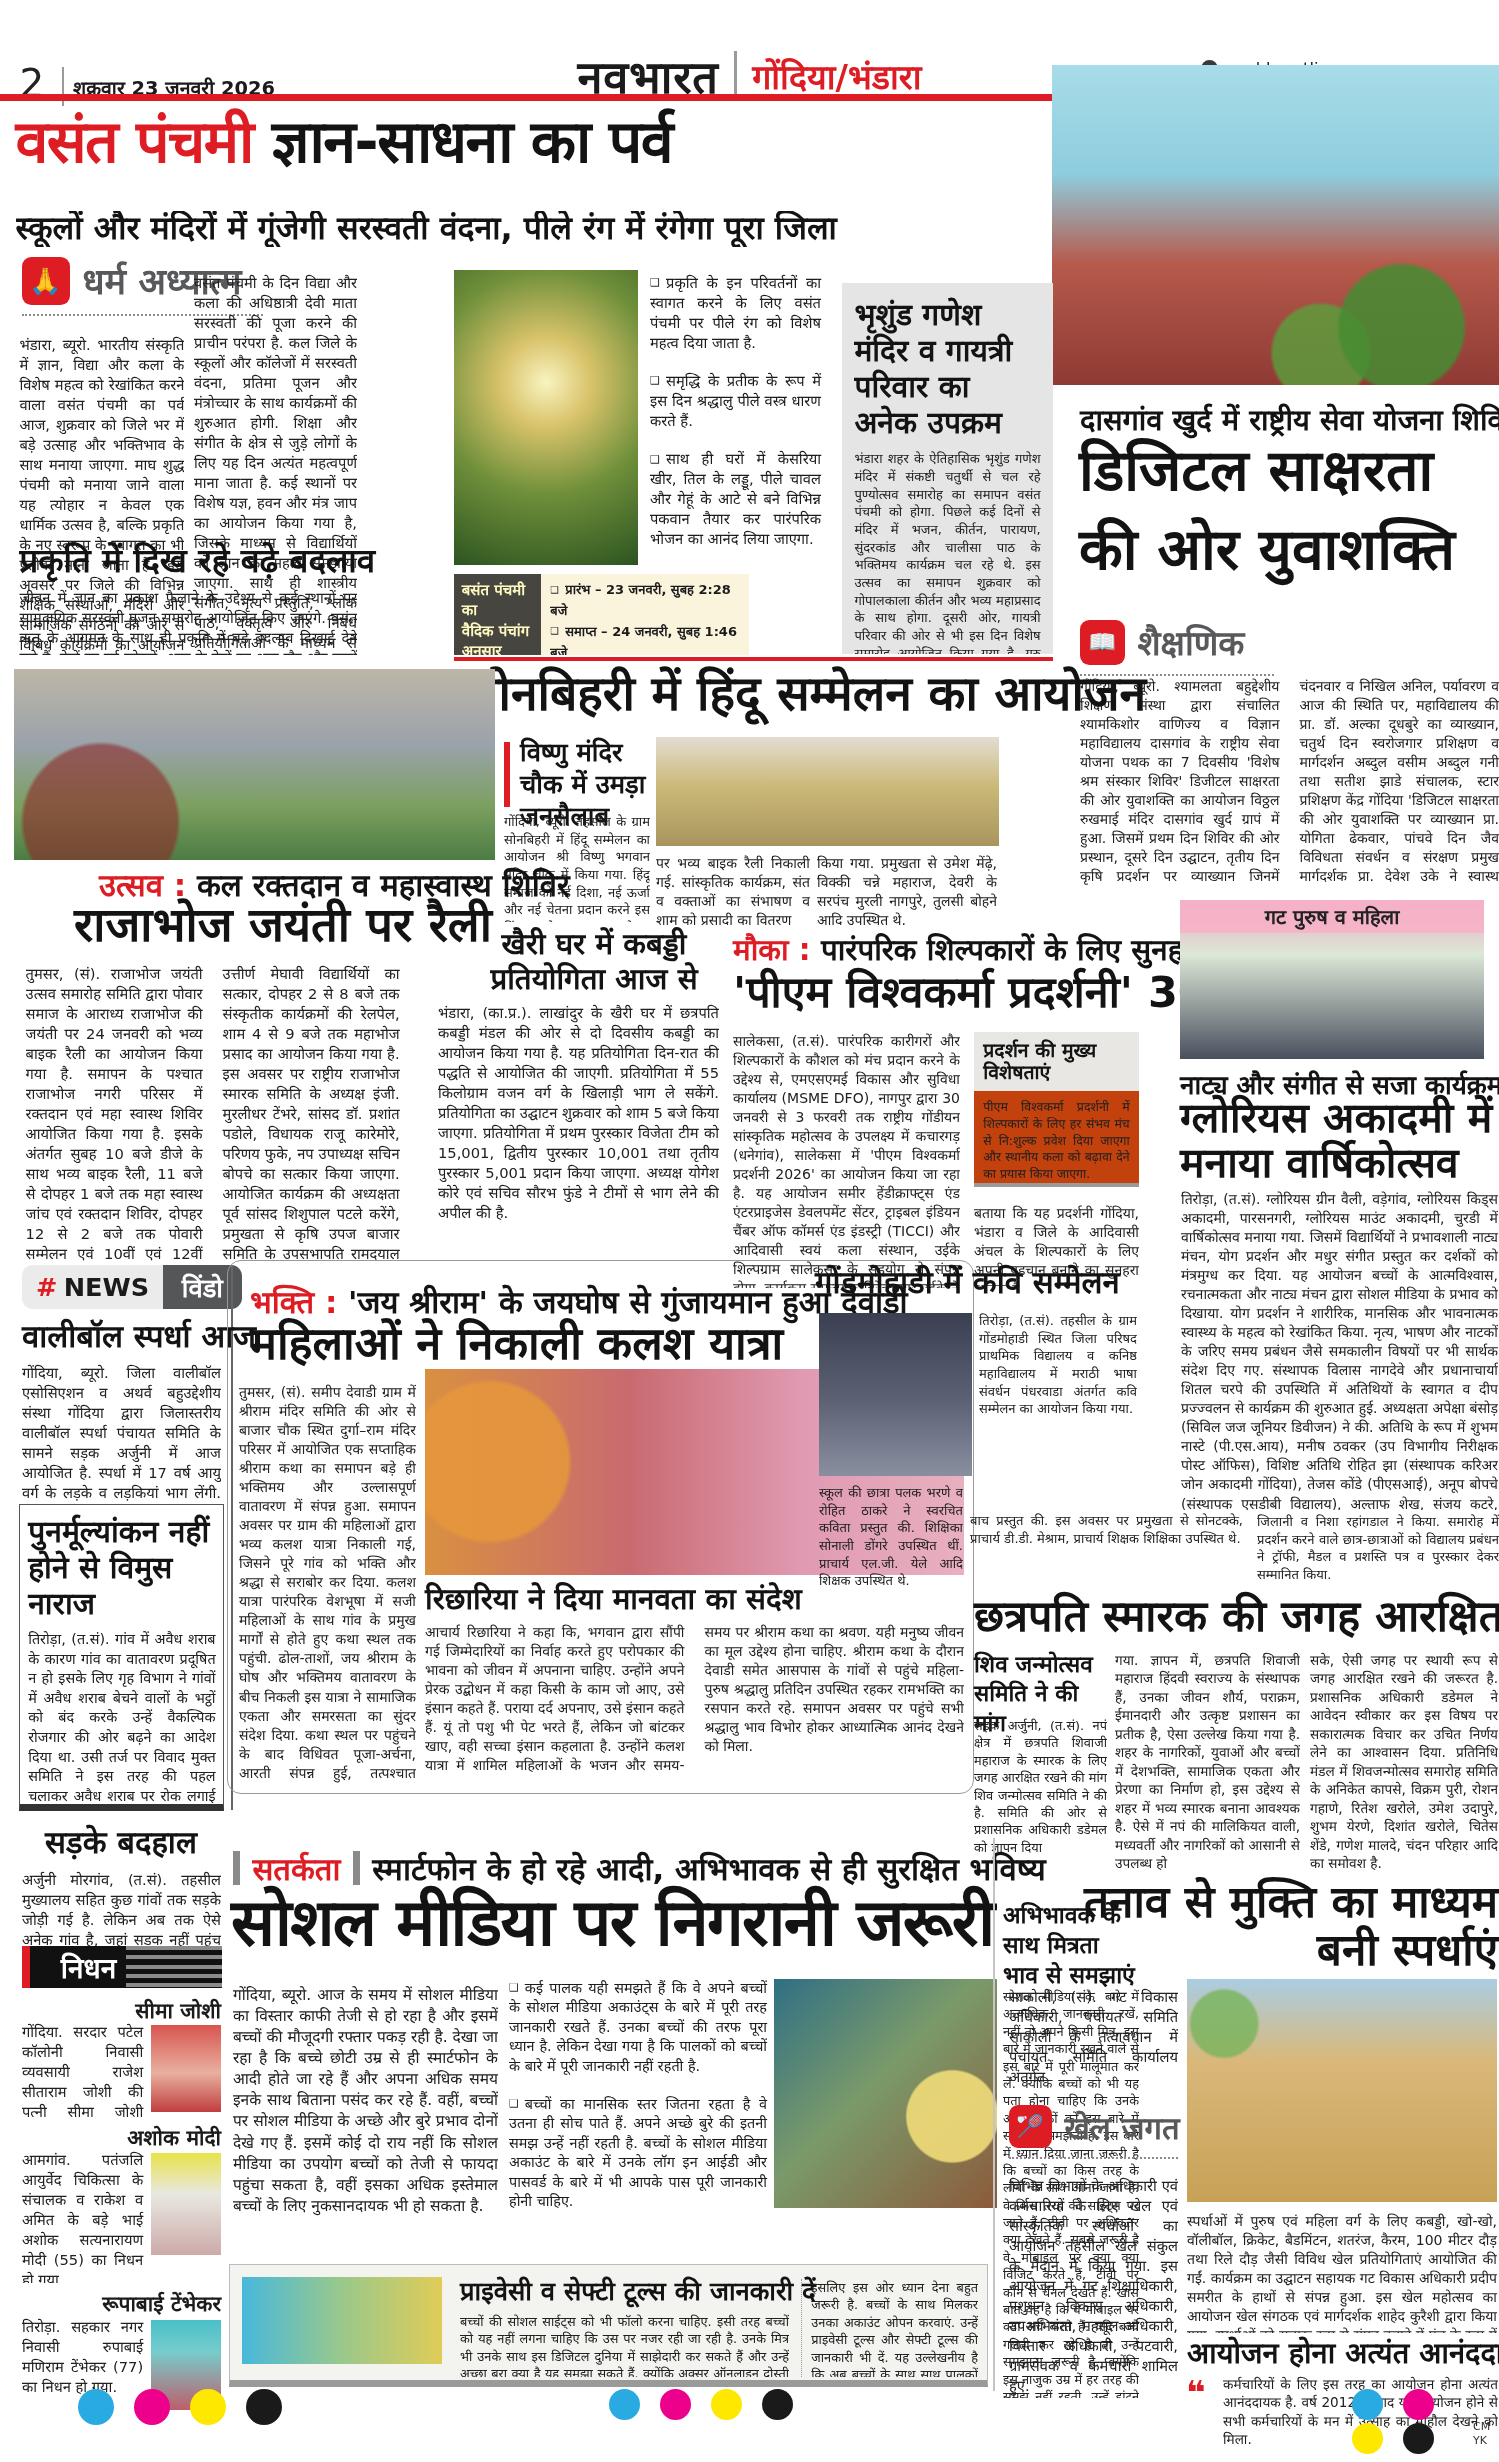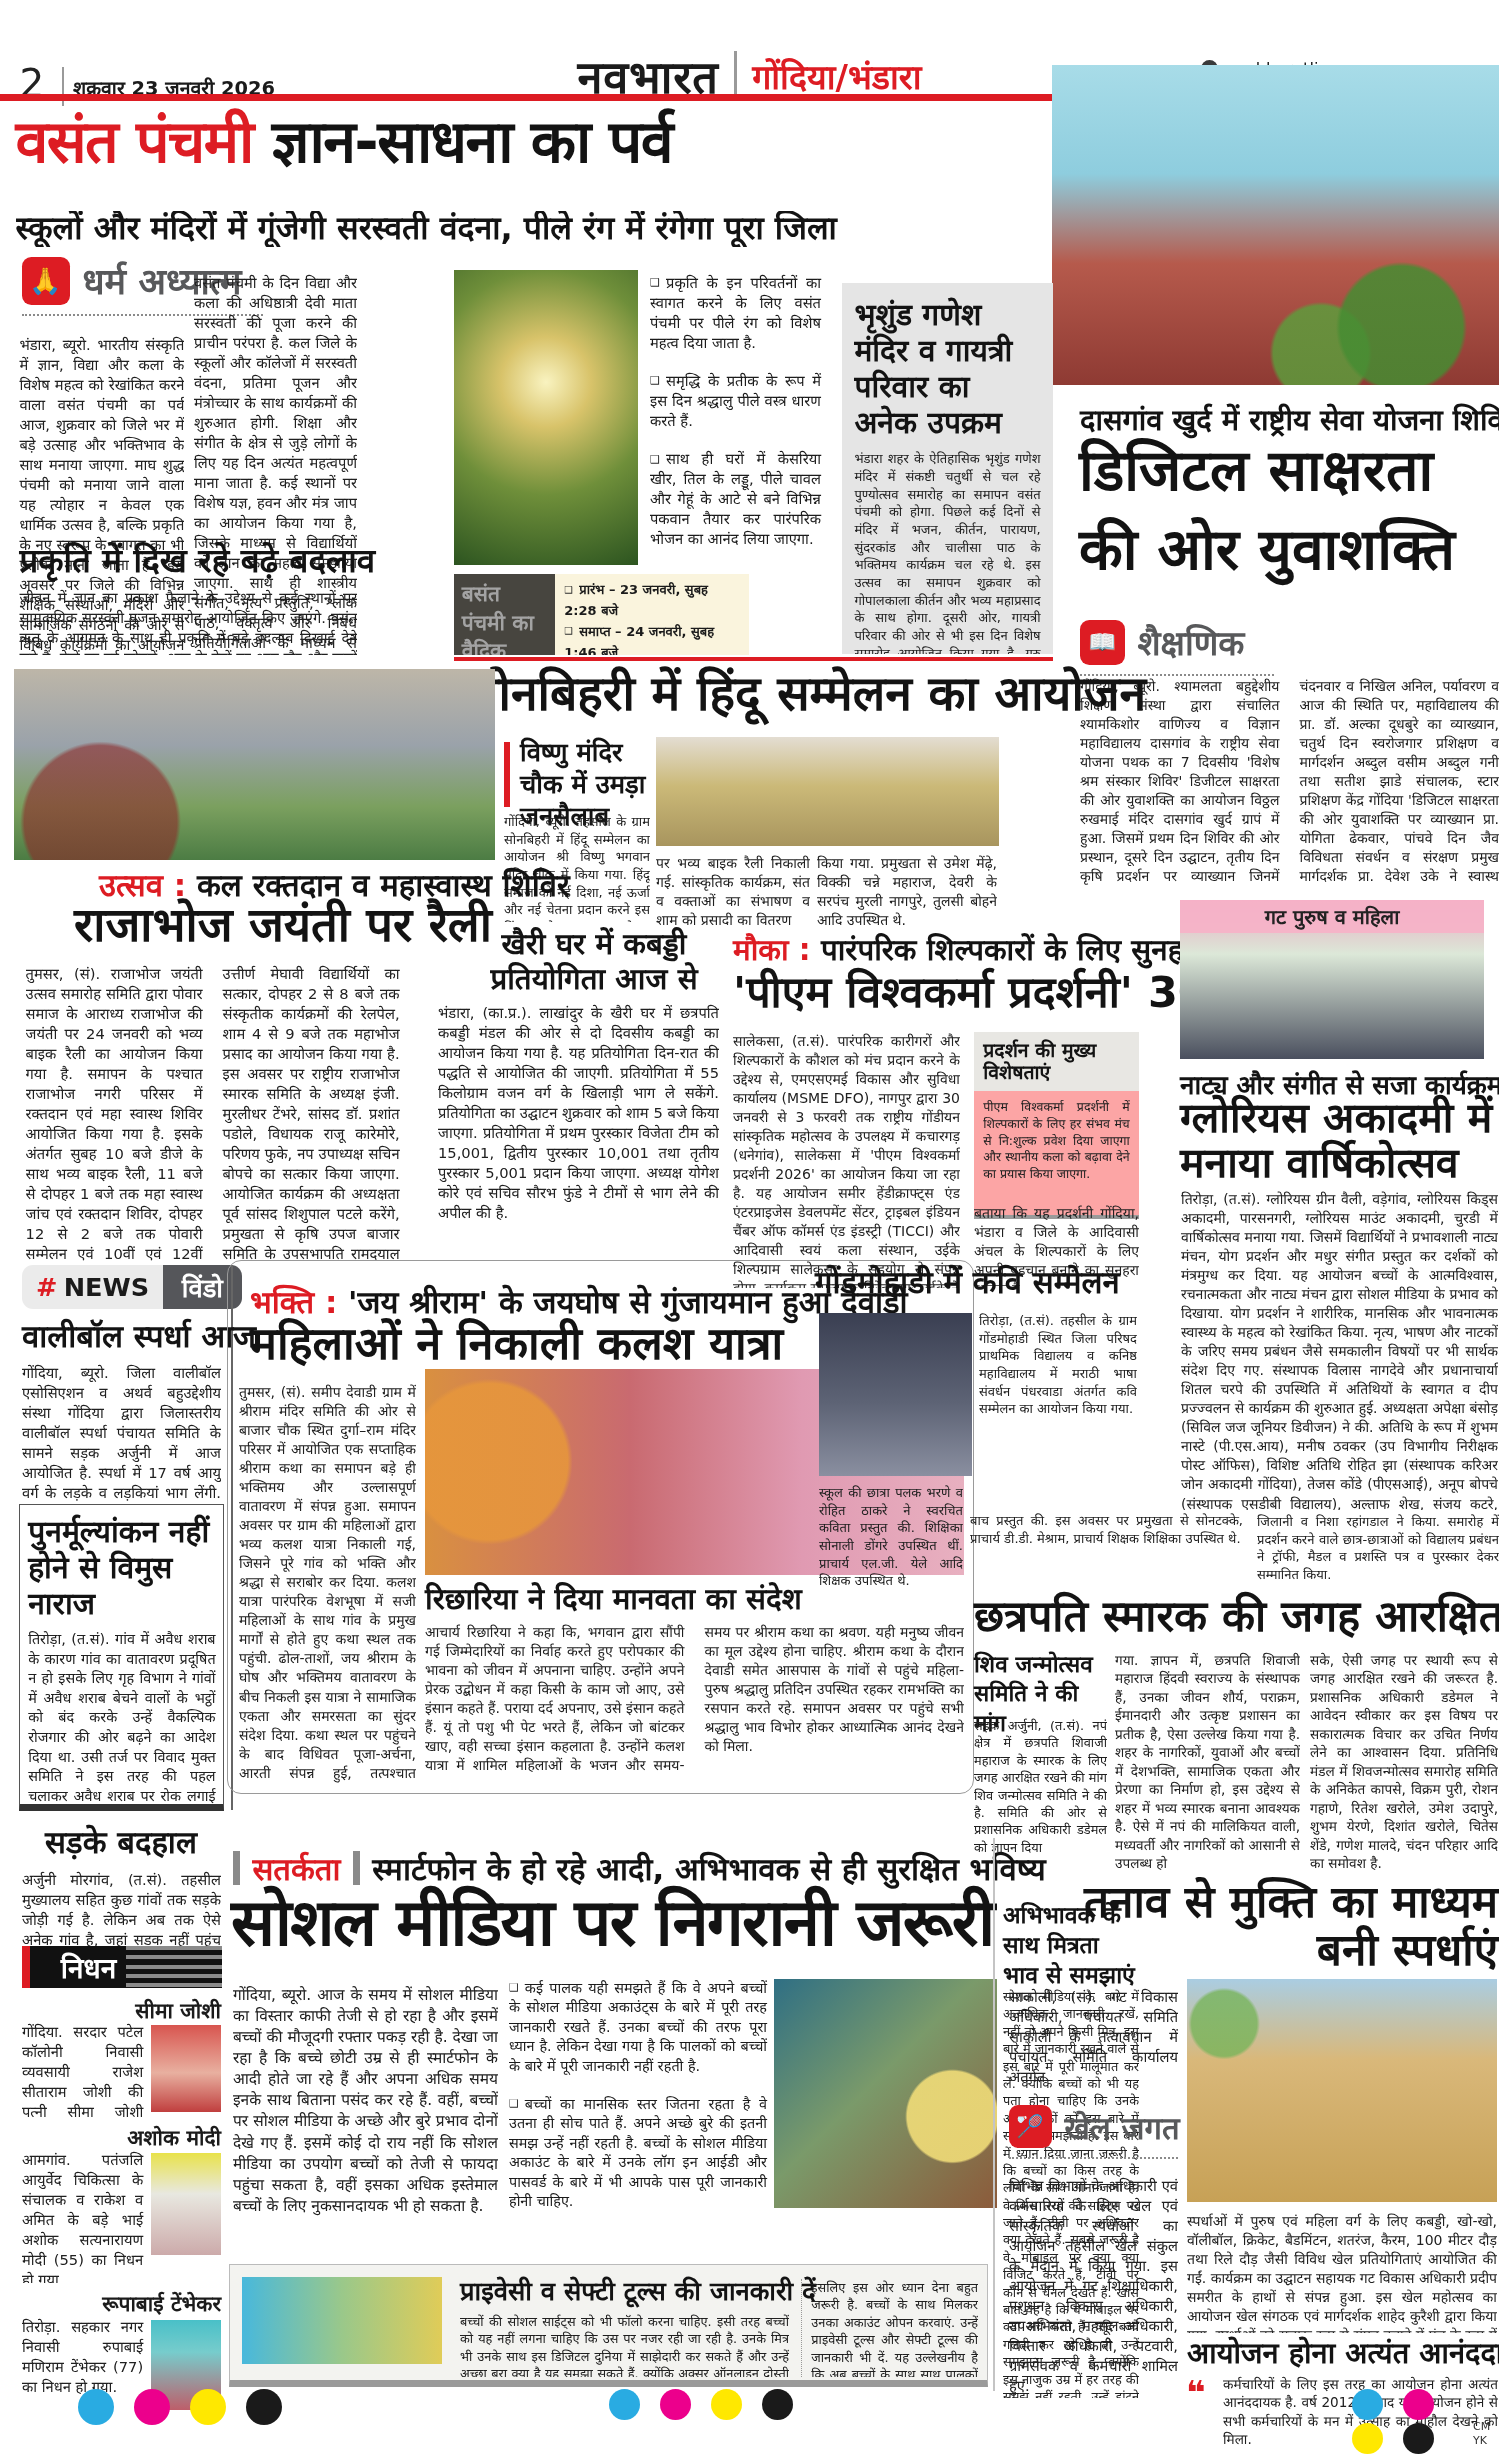--- a/index.html
+++ b/index.html
@@ -74,21 +74,21 @@
 
   <div class="abs" style="left:842px;top:283px;width:211px;height:371px;background:#e5e5e5;padding:14px 12.4px;overflow:hidden">
     <div class="hl" style="font-size:30px;line-height:1.2">भृशुंड गणेश मंदिर व गायत्री परिवार का अनेक उपक्रम</div>
     <div class="bt" style="font-size:13px;margin-top:9.3px">भंडारा शहर के ऐतिहासिक भृशुंड गणेश मंदिर में संकष्टी चतुर्थी से चल रहे पुण्योत्सव समारोह का समापन वसंत पंचमी को होगा. पिछले कई दिनों से मंदिर में भजन, कीर्तन, पारायण, सुंदरकांड और चालीसा पाठ के भक्तिमय कार्यक्रम चल रहे थे. इस उत्सव का समापन शुक्रवार को गोपालकाला कीर्तन और भव्य महाप्रसाद के साथ होगा. दूसरी ओर, गायत्री परिवार की ओर से भी इस दिन विशेष समारोह आयोजित किया गया है. गुरु श्रीराम शर्मा आचार्य, माता भगवती देवी और गायत्री माता के पूजन के साथ हवन-यज्ञ से पूरा क्षेत्र भक्तिमय हो जाएगा.</div>
   </div>
 
   <div class="abs hl" style="left:19.4px;top:543px;font-size:33px">प्रकृति में दिख रहे बढ़े बदलाव</div>
   <div class="abs bt" style="left:19.4px;top:588px;width:338px;height:67px;font-size:14.7px">जीवन में ज्ञान का प्रकाश फैलाने के उद्देश्य से कई स्थानों पर सामुदायिक सरस्वती पूजन समारोह आयोजित किए जाएंगे. वसंत ऋतु के आगमन के साथ ही प्रकृति में बड़े बदलाव दिखाई देने लगे हैं. पेड़ों पर नई कोपलें, आम के पेड़ों पर आए बौर और फूलों की सुगंध से वातावरण प्रफुल्लित हो उठा है.</div>
 
   <div class="abs" style="left:454px;top:574px;width:295px;height:81px;display:flex;overflow:hidden">
-    <div style="width:101px;background:#47453f;color:#a3a3a3;font-weight:700;font-size:21px;padding:6.2px 7.8px;line-height:1.35">
+    <div style="width:87px;background:#47453f;color:#fef9c3;font-weight:700;font-size:15px;padding:6.2px 7.8px;line-height:1.35">
       <div>बसंत पंचमी का</div>
       <div>वैदिक पंचांग</div>
       <div>अनुसार विवरण</div>
     </div>
     <div style="flex:1;background:#faf4dd;padding:6.2px 9.3px;font-size:13px;font-weight:600;line-height:1.6">
       <div><span class="sq">❑</span><span>प्रारंभ – 23 जनवरी, सुबह 2:28 बजे</span></div>
       <div><span class="sq">❑</span><span>समाप्त – 24 जनवरी, सुबह 1:46 बजे</span></div>
 
     </div>
   </div>
@@ -119,21 +119,21 @@
   <div class="abs bt cols2" style="left:25.6px;top:964px;width:374px;height:307px;font-size:14.7px">तुमसर, (सं). राजाभोज जयंती उत्सव समारोह समिति द्वारा पोवार समाज के आराध्य राजाभोज की जयंती पर 24 जनवरी को भव्य बाइक रैली का आयोजन किया गया है. समापन के पश्चात राजाभोज नगरी परिसर में रक्तदान एवं महा स्वास्थ शिविर आयोजित किया गया है. इसके अंतर्गत सुबह 10 बजे डीजे के साथ भव्य बाइक रैली, 11 बजे से दोपहर 1 बजे तक महा स्वास्थ जांच एवं रक्तदान शिविर, दोपहर 12 से 2 बजे तक पोवारी सम्मेलन एवं 10वीं एवं 12वीं उत्तीर्ण मेघावी विद्यार्थियों का सत्कार, दोपहर 2 से 8 बजे तक संस्कृतीक कार्यक्रमों की रेलपेल, शाम 4 से 9 बजे तक महाभोज प्रसाद का आयोजन किया गया है. इस अवसर पर राष्ट्रीय राजाभोज स्मारक समिति के अध्यक्ष इंजी. मुरलीधर टेंभरे, सांसद डॉ. प्रशांत पडोले, विधायक राजू कारेमोरे, परिणय फुके, नप उपाध्यक्ष सचिन बोपचे का सत्कार किया जाएगा. आयोजित कार्यक्रम की अध्यक्षता पूर्व सांसद शिशुपाल पटले करेंगे, प्रमुखता से कृषि उपज बाजार समिति के उपसभापति रामदयाल पारधी, हनुमान देवस्थान ट्रस्ट चांदपुर के अध्यक्ष खुमनलाल चौधरी उपस्थित रहेंगे. राजाभोज जयंती समारोह समिति, महिला समिति, युवा समिति के पदाधिकारियों द्वारा तुमसर-मोहाडी तहसील के पोवार समाज के लोगों से अधिक से अधिक संख्या उपस्थित रहने का अनुरोध किया गया है.</div>
 
   <div class="abs hl" style="left:466px;top:927px;width:256px;font-size:29.5px;line-height:1.2;text-align:center">खैरी घर में कबड्डी प्रतियोगिता आज से</div>
   <div class="abs bt" style="left:438px;top:1003px;width:281px;height:284px;font-size:14.7px">भंडारा, (का.प्र.). लाखांदुर के खैरी घर में छत्रपति कबड्डी मंडल की ओर से दो दिवसीय कबड्डी का आयोजन किया गया है. यह प्रतियोगिता दिन-रात की पद्धति से आयोजित की जाएगी. प्रतियोगिता में 55 किलोग्राम वजन वर्ग के खिलाड़ी भाग ले सकेंगे. प्रतियोगिता का उद्घाटन शुक्रवार को शाम 5 बजे किया जाएगा. प्रतियोगिता में प्रथम पुरस्कार विजेता टीम को 15,001, द्वितीय पुरस्कार 10,001 तथा तृतीय पुरस्कार 5,001 प्रदान किया जाएगा. अध्यक्ष योगेश कोरे एवं सचिव सौरभ फुंडे ने टीमों से भाग लेने की अपील की है.</div>
 
   <div class="abs kicker" style="left:733px;top:928px;font-size:29.5px"><span class="red">मौका :</span><span> पारंपरिक शिल्पकारों के लिए सुनहरा अवसर</span></div>
   <div class="abs hl nowrap" style="left:733px;top:968px;font-size:43px">'पीएम विश्वकर्मा प्रदर्शनी' 30 से</div>
   <div class="abs bt" style="left:733px;top:1032px;width:227px;height:256px;font-size:14px">सालेकसा, (त.सं). पारंपरिक कारीगरों और शिल्पकारों के कौशल को मंच प्रदान करने के उद्देश्य से, एमएसएमई विकास और सुविधा कार्यालय (MSME DFO), नागपुर द्वारा 30 जनवरी से 3 फरवरी तक राष्ट्रीय गोंडीयन सांस्कृतिक महोत्सव के उपलक्ष्य में कचारगड़ (धनेगांव), सालेकसा में 'पीएम विश्वकर्मा प्रदर्शनी 2026' का आयोजन किया जा रहा है. यह आयोजन समीर हेंडीक्राफ्ट्स एंड एंटरप्राइजेस डेवलपमेंट सेंटर, ट्राइबल इंडियन चैंबर ऑफ कॉमर्स एंड इंडस्ट्री (TICCI) और आदिवासी स्वयं कला संस्थान, उईके शिल्पग्राम सालेकसा के सहयोग से संपन्न होगा. कार्यक्रम समन्वयक विरेंद्रकुमार उईके ने</div>
   <div class="abs" style="left:974px;top:1032px;width:165px;overflow:hidden;border-bottom:4.7px solid #9a9a9a">
     <div class="hl" style="font-size:19.4px;background:#e8e7e3;padding:7.8px 9.3px">प्रदर्शन की मुख्य विशेषताएं</div>
-    <div class="bt" style="font-size:12.4px;background:#fca5a5;padding:7.8px 9.3px;height:124px">पीएम विश्वकर्मा प्रदर्शनी में शिल्पकारों के लिए हर संभव मंच से नि:शुल्क प्रवेश दिया जाएगा और स्थानीय कला को बढ़ावा देने का प्रयास किया जाएगा.</div>
+    <div class="bt" style="font-size:12.4px;background:#c2410c;padding:7.8px 9.3px;height:92px">पीएम विश्वकर्मा प्रदर्शनी में शिल्पकारों के लिए हर संभव मंच से नि:शुल्क प्रवेश दिया जाएगा और स्थानीय कला को बढ़ावा देने का प्रयास किया जाएगा.</div>
   </div>
   <div class="abs bt" style="left:974px;top:1204px;width:165px;height:82px;font-size:14px">बताया कि यह प्रदर्शनी गोंदिया, भंडारा व जिले के आदिवासी अंचल के शिल्पकारों के लिए अपनी पहचान बनाने का सुनहरा अवसर है.</div>
 
   <div class="abs" style="left:22px;top:1265px;display:flex;align-items:stretch">
     <span style="background:#ebebeb;border-radius:11px 0 0 11px;padding:4.7px 14px;font-weight:800;font-size:25.6px;display:flex;align-items:center;gap:6.2px">
         <span class="red">#</span>
         <span>NEWS</span>
       </span>
     <span style="background:#55565a;color:#fff;border-radius:0 11px 11px 0;padding:4.7px 18.6px;font-weight:800;font-size:25.6px;display:flex;align-items:center">विंडो</span>
   </div>

